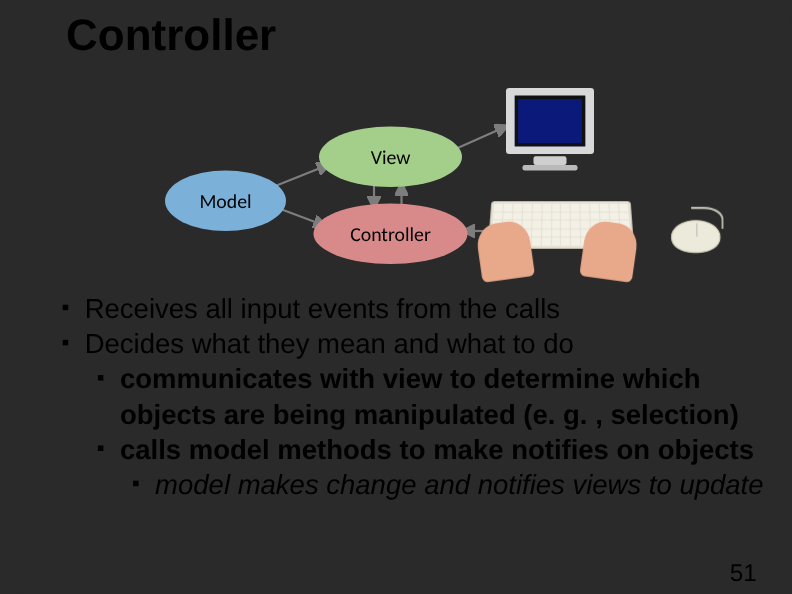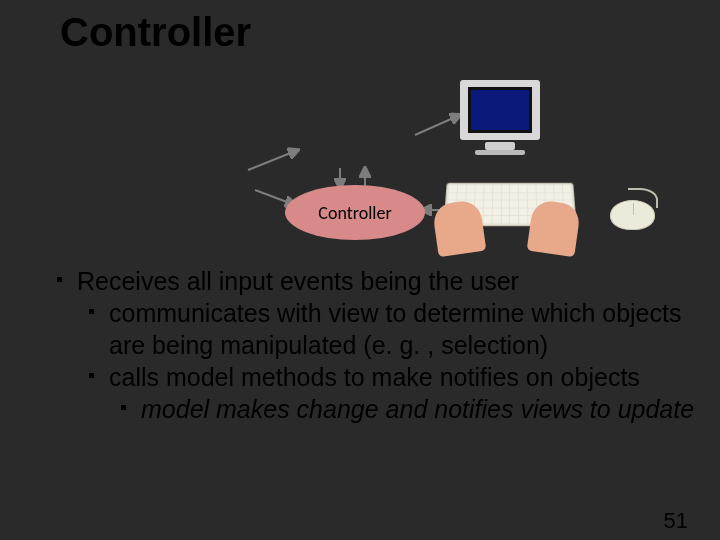--- a/index.html
+++ b/index.html
@@ -149,21 +149,21 @@
     color: #000;
     font-size: 25px;
     line-height: 1.28;
   }
   .content ul { list-style: none; }
   .content li { position: relative; padding-left: 22px; }
   .content li::before {
     content: ""; position: absolute; left: 2px; top: 12px;
     width: 5px; height: 5px; background: #000;
   }
-  .content .sub { margin-left: 32px; }
+  .content .sub { margin-left: 32px; font-weight: bold; }
   .content .sub li::before { top: 12px; }
   .content .subsub { margin-left: 64px; font-style: italic; }
   .content .subsub li { font-size: 25px; }
   .page-num {
     position: absolute;
     right: 32px; bottom: 6px;
     font-size: 22px; color: #000;
   }
 </style>
 </head>
@@ -187,20 +187,26 @@
 
       <line x1="248" y1="110" x2="298" y2="90" stroke="#7d7d7d" stroke-width="2" marker-end="url(#ah)"></line>
 
       <line x1="255" y1="130" x2="295" y2="145" stroke="#7d7d7d" stroke-width="2" marker-end="url(#ah)"></line>
 
       <line x1="415" y1="75" x2="460" y2="55" stroke="#7d7d7d" stroke-width="2" marker-end="url(#ah)"></line>
 
       <line x1="445" y1="150" x2="422" y2="150" stroke="#7d7d7d" stroke-width="2" marker-end="url(#ah)"></line>
     </svg>
 
+    <div class="oval oval-model">
+      <span>Model</span>
+    </div>
+    <div class="oval oval-view">
+      <span>View</span>
+    </div>
     <div class="oval oval-controller">
       <span>Controller</span>
     </div>
 
     <div class="monitor">
       <div class="screen-outer">
           <div class="screen-inner"></div>
         </div>
       <div class="stand"></div>
       <div class="base"></div>
@@ -282,21 +288,22 @@
       <div class="hand left"></div>
       <div class="hand right"></div>
     </div>
 
     <div class="mouse-cord"></div>
     <div class="mouse"></div>
   </div>
 
   <div class="content">
     <ul>
-      <li>Receives all input events being the user</li>
+      <li>Receives all input events from the calls</li>
+      <li>Decides what they mean and what to do</li>
     </ul>
     <ul class="sub">
       <li>communicates with view to determine which objects are being manipulated (e. g. , selection)</li>
       <li>calls model methods to make notifies on objects</li>
     </ul>
     <ul class="subsub">
       <li>model makes change and notifies views to update</li>
     </ul>
   </div>
 

